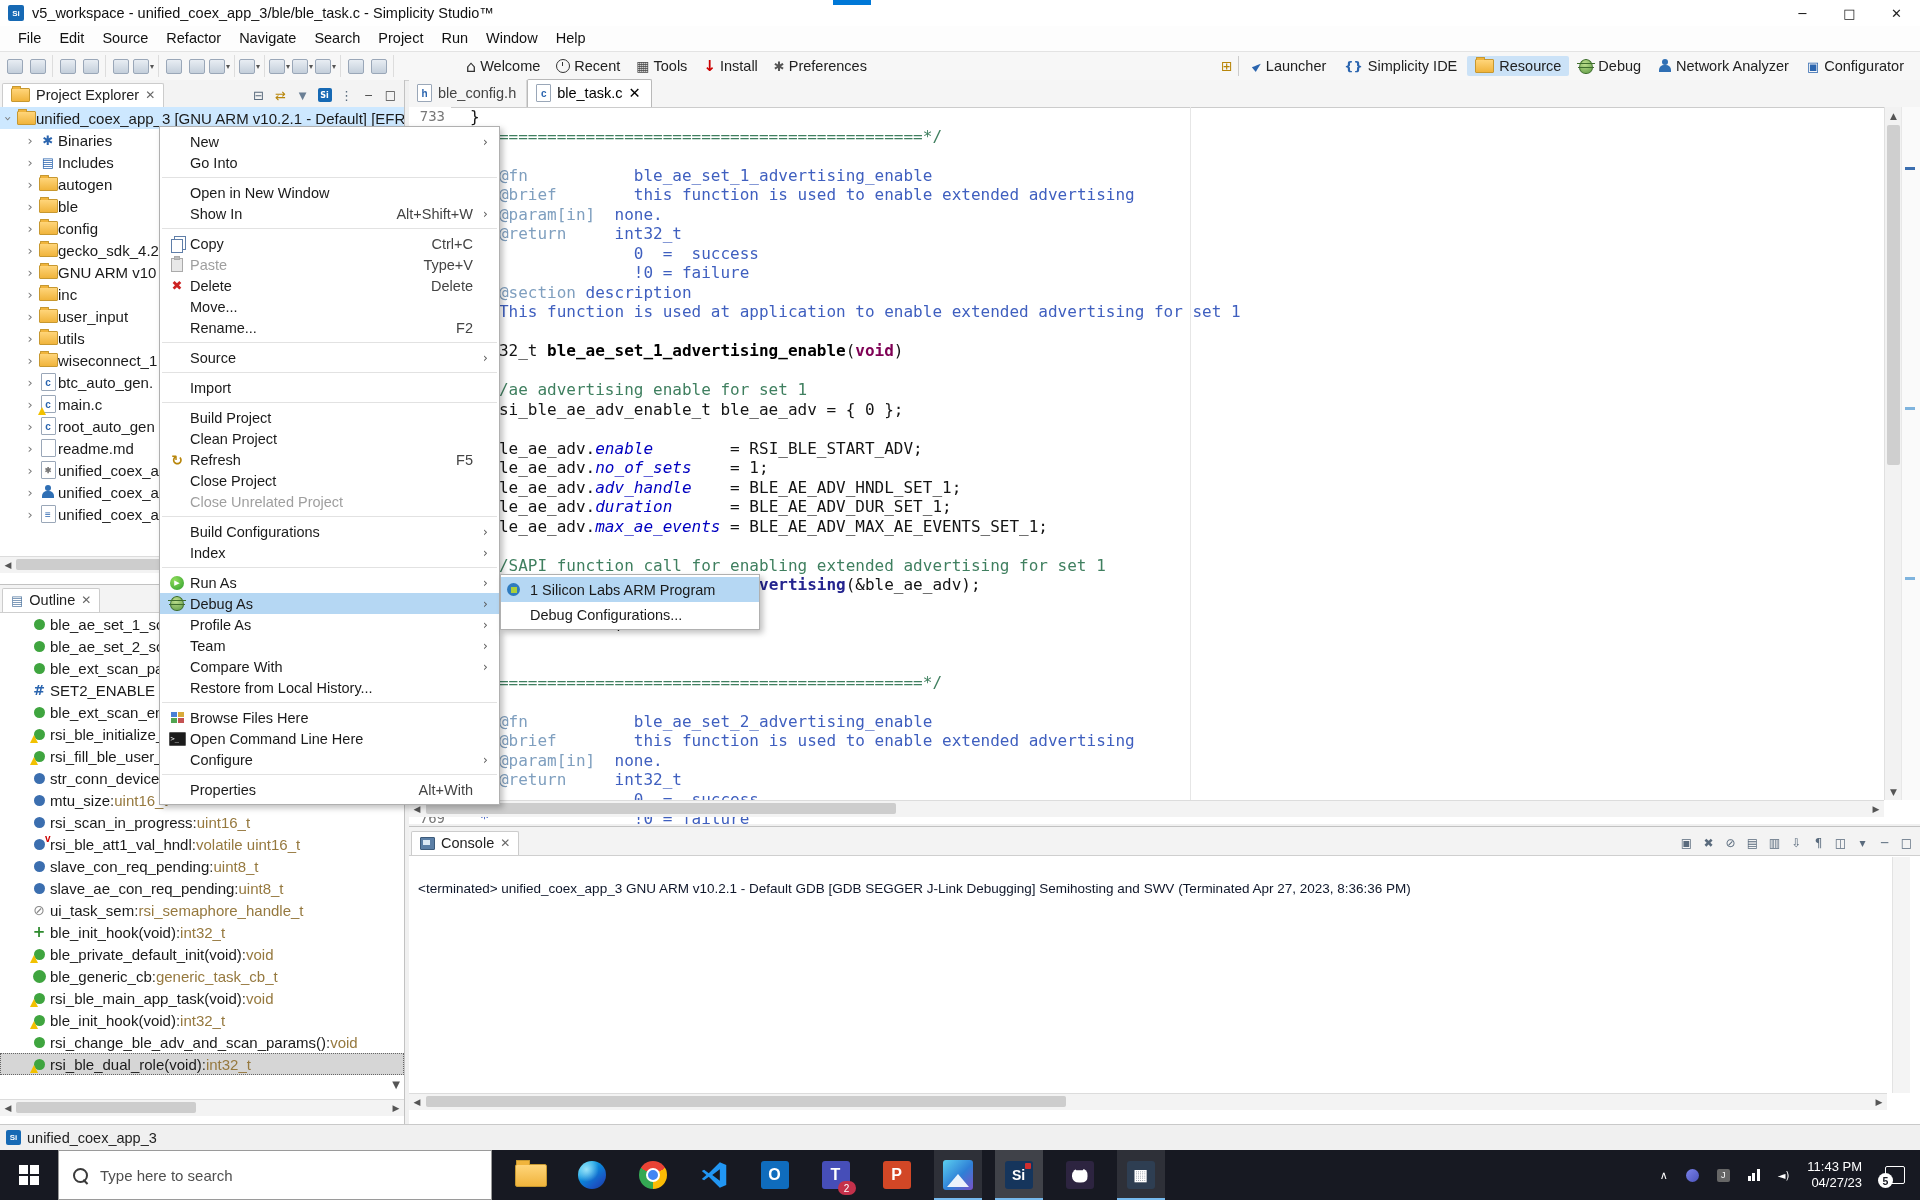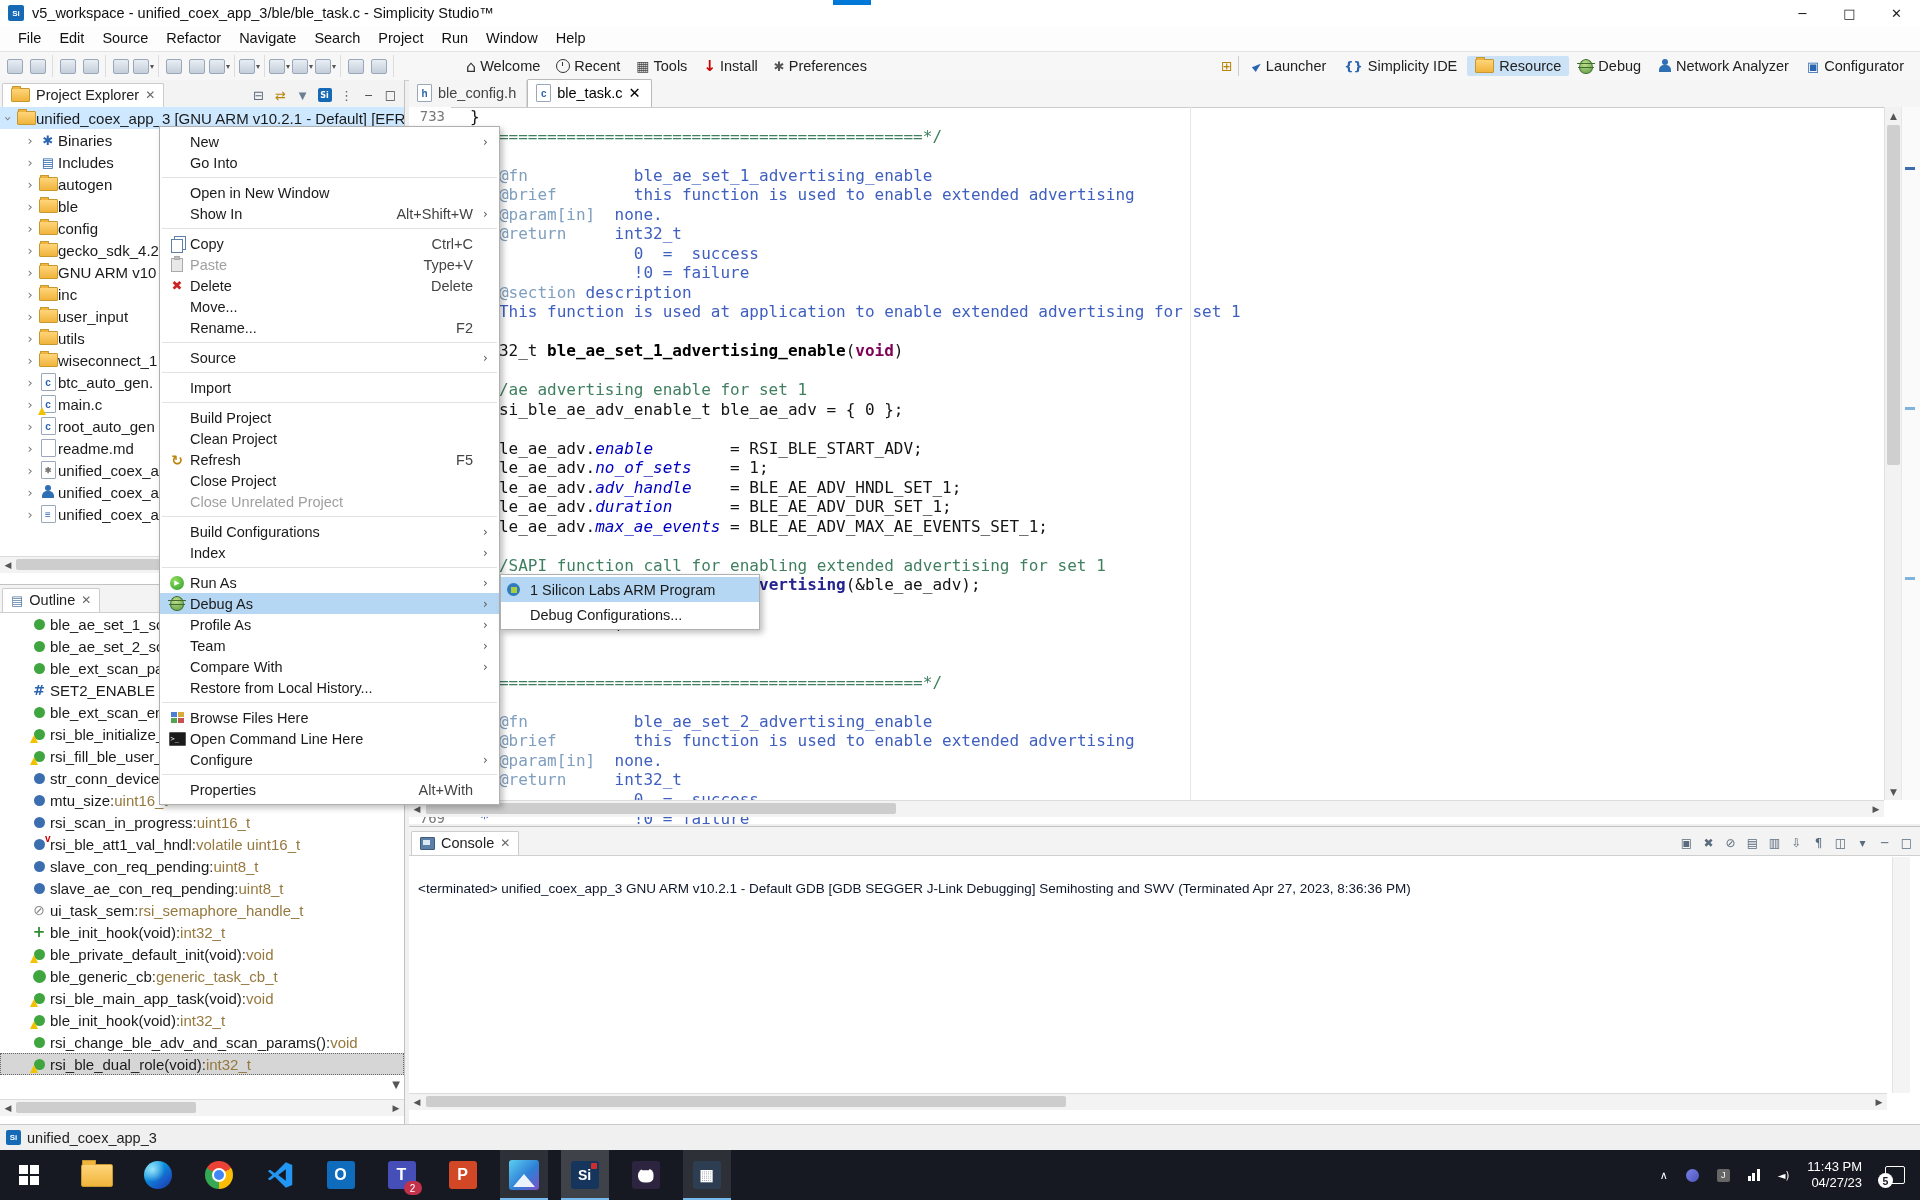--- a/index.html
+++ b/index.html
@@ -996,20 +996,24 @@
 
 <div class="taskbar">
   <div class="start-btn">
     <span class="ic-win">
         <i></i>
         <i></i>
         <i></i>
         <i></i>
       </span>
   </div>
+  <div class="search-box">
+    <span class="ic-search"></span>
+    <span class="ph">Type here to search</span>
+  </div>
   <div class="tb-apps" id="tb-apps">
       <div class="app-tile">
         <span style="display: inline-flex; align-items: center; justify-content: center;">
           <span class="ic-folder lg"></span>
         </span>
       </div>
       <div class="app-tile">
         <span style="display: inline-flex; align-items: center; justify-content: center;">
           <span class="tb-circle tb-edge"></span>
         </span>

